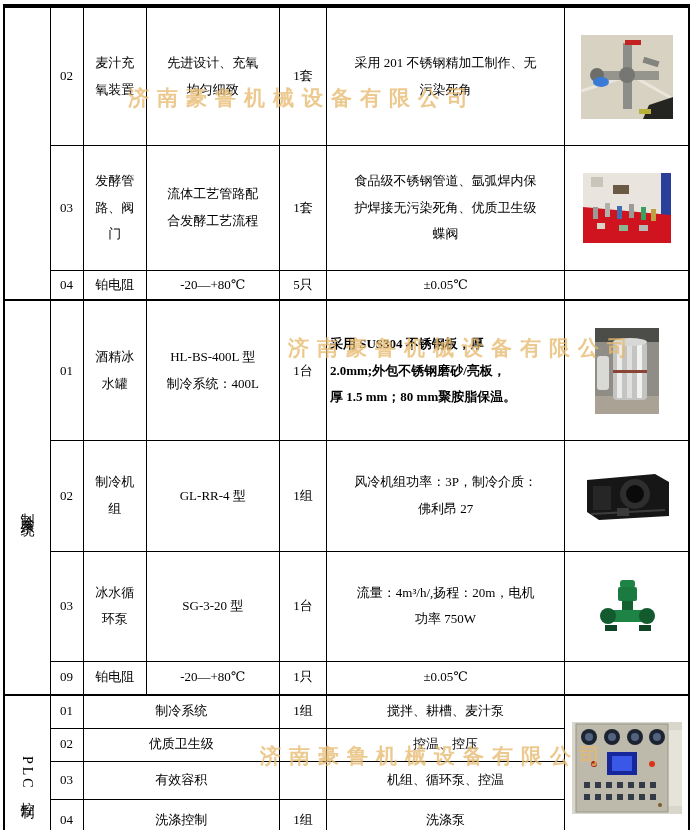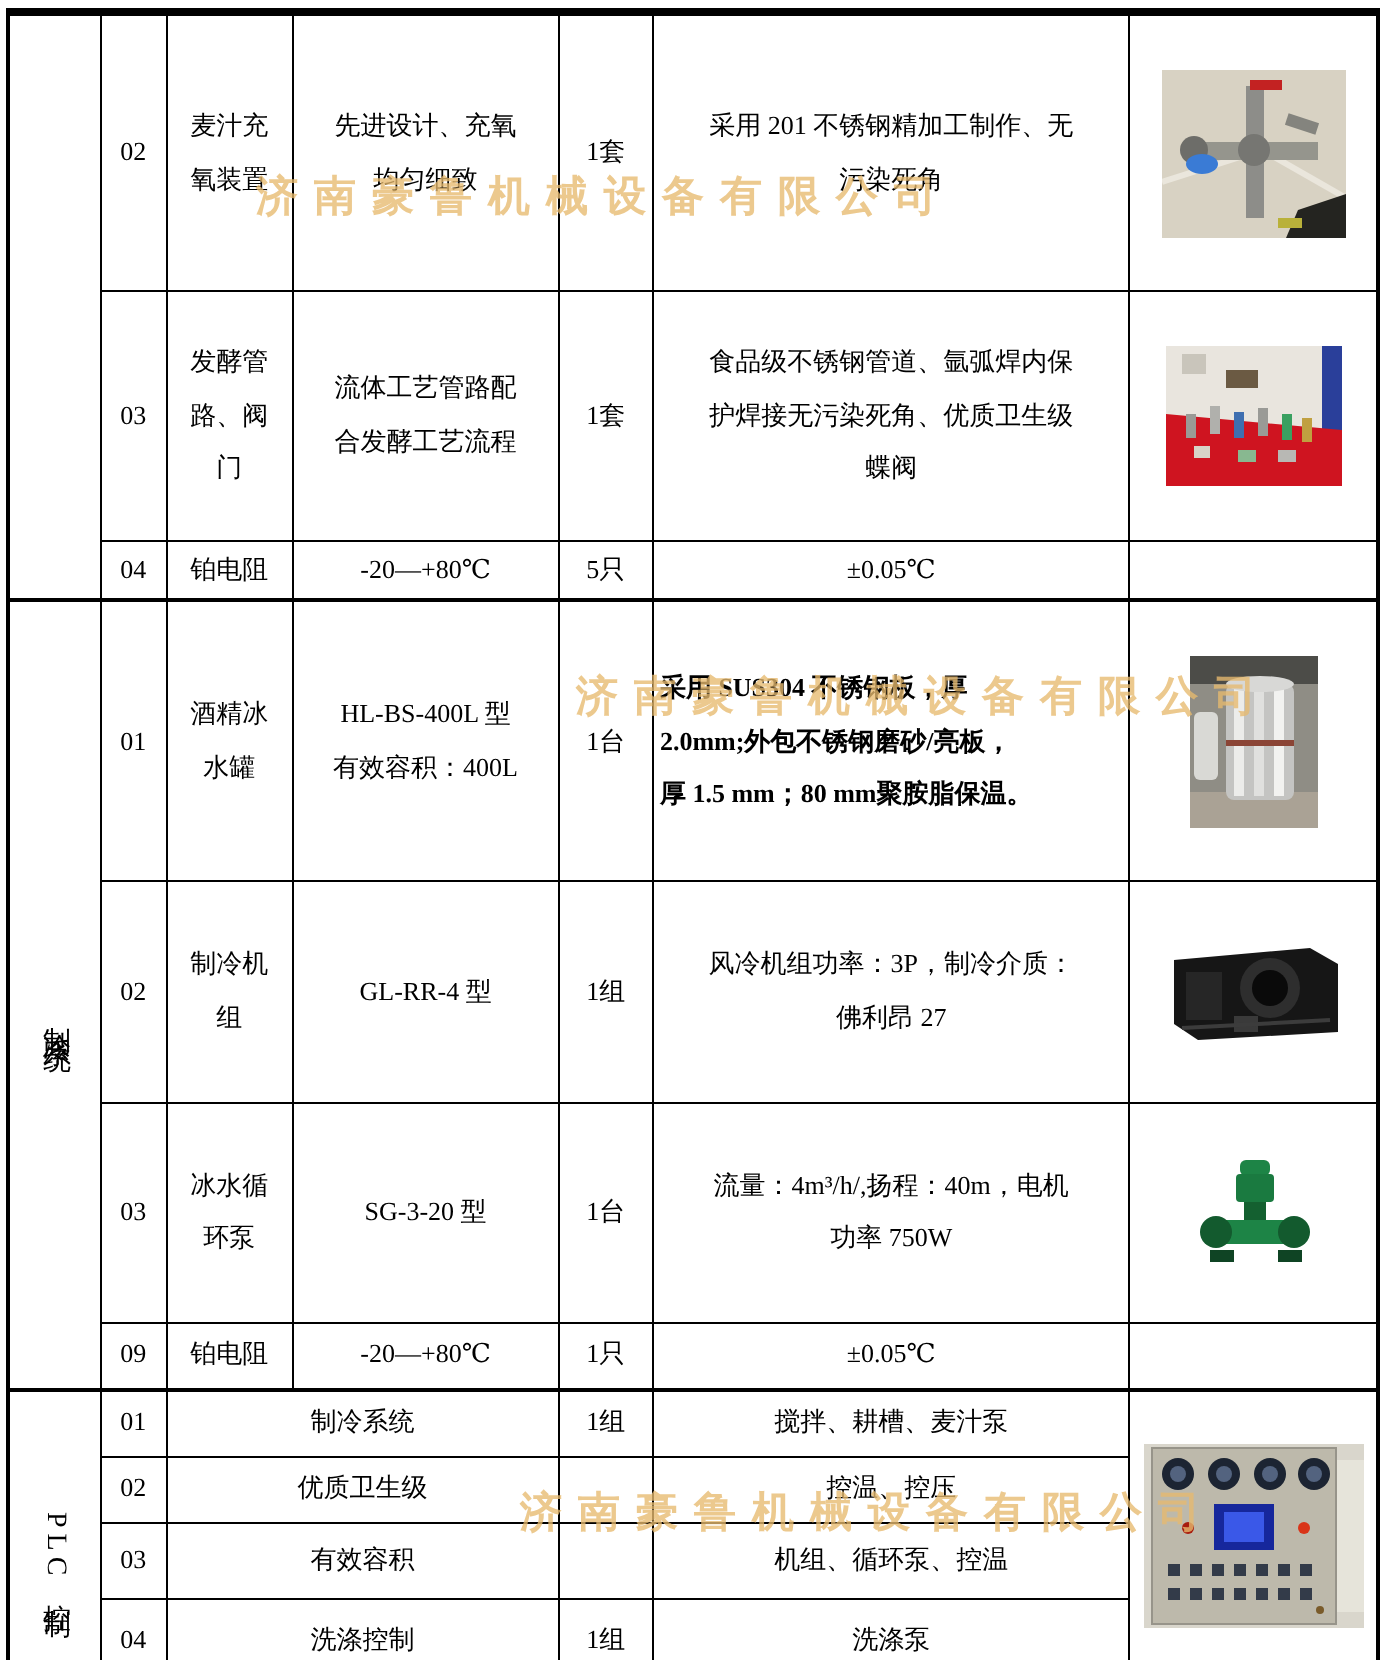--- a/index.html
+++ b/index.html
@@ -118,21 +118,21 @@
   </tr>
 
   <tr class="sec" style="height:97px">
     <td class="cat" rowspan="4">
       <span class="vlabel">制冷系统</span>
     </td>
     <td>01</td>
     <td>酒精冰
 水罐</td>
     <td>HL-BS-400L 型
-有效容积：400L</td>
+制冷系统：400L</td>
     <td>1台</td>
     <td class="ta-l">采用 SUS304 不锈钢板，厚
 2.0mm;外包不锈钢磨砂/亮板，
 厚 1.5 mm；80 mm聚胺脂保温。</td>
     <td class="imgcell">
       <svg class="photo" width="64" height="86" viewBox="0 0 64 86">
         <rect width="64" height="86" fill="#8f8d85"></rect>
         <rect width="64" height="14" fill="#4c4c48"></rect>
         <rect y="68" width="64" height="18" fill="#aaa295"></rect>
         <rect x="2" y="28" width="12" height="34" rx="3" fill="#d9d9d5"></rect>
@@ -164,21 +164,21 @@
         <line x1="14" y1="46" x2="88" y2="42" stroke="#3c3c3c" stroke-width="2"></line>
       </svg>
     </td>
   </tr>
   <tr style="height:64px">
     <td>03</td>
     <td>冰水循
 环泵</td>
     <td>SG-3-20 型</td>
     <td>1台</td>
-    <td>流量：4m³/h/,扬程：40m，电机
+    <td>流量：4m³/h/,扬程：20m，电机
 功率 750W</td>
     <td class="imgcell">
       <svg class="photo" width="56" height="56" viewBox="0 0 56 56">
         <rect width="56" height="56" fill="#ffffff"></rect>
         <rect x="21" y="2" width="15" height="8" rx="3" fill="#1d8446"></rect>
         <rect x="19" y="9" width="19" height="14" rx="2" fill="#1a7a40"></rect>
         <rect x="23" y="23" width="11" height="10" fill="#146030"></rect>
         <rect x="8" y="32" width="41" height="12" rx="5" fill="#1d8446"></rect>
         <circle cx="9" cy="38" r="8" fill="#135a2e"></circle>
         <circle cx="48" cy="38" r="8" fill="#135a2e"></circle>

